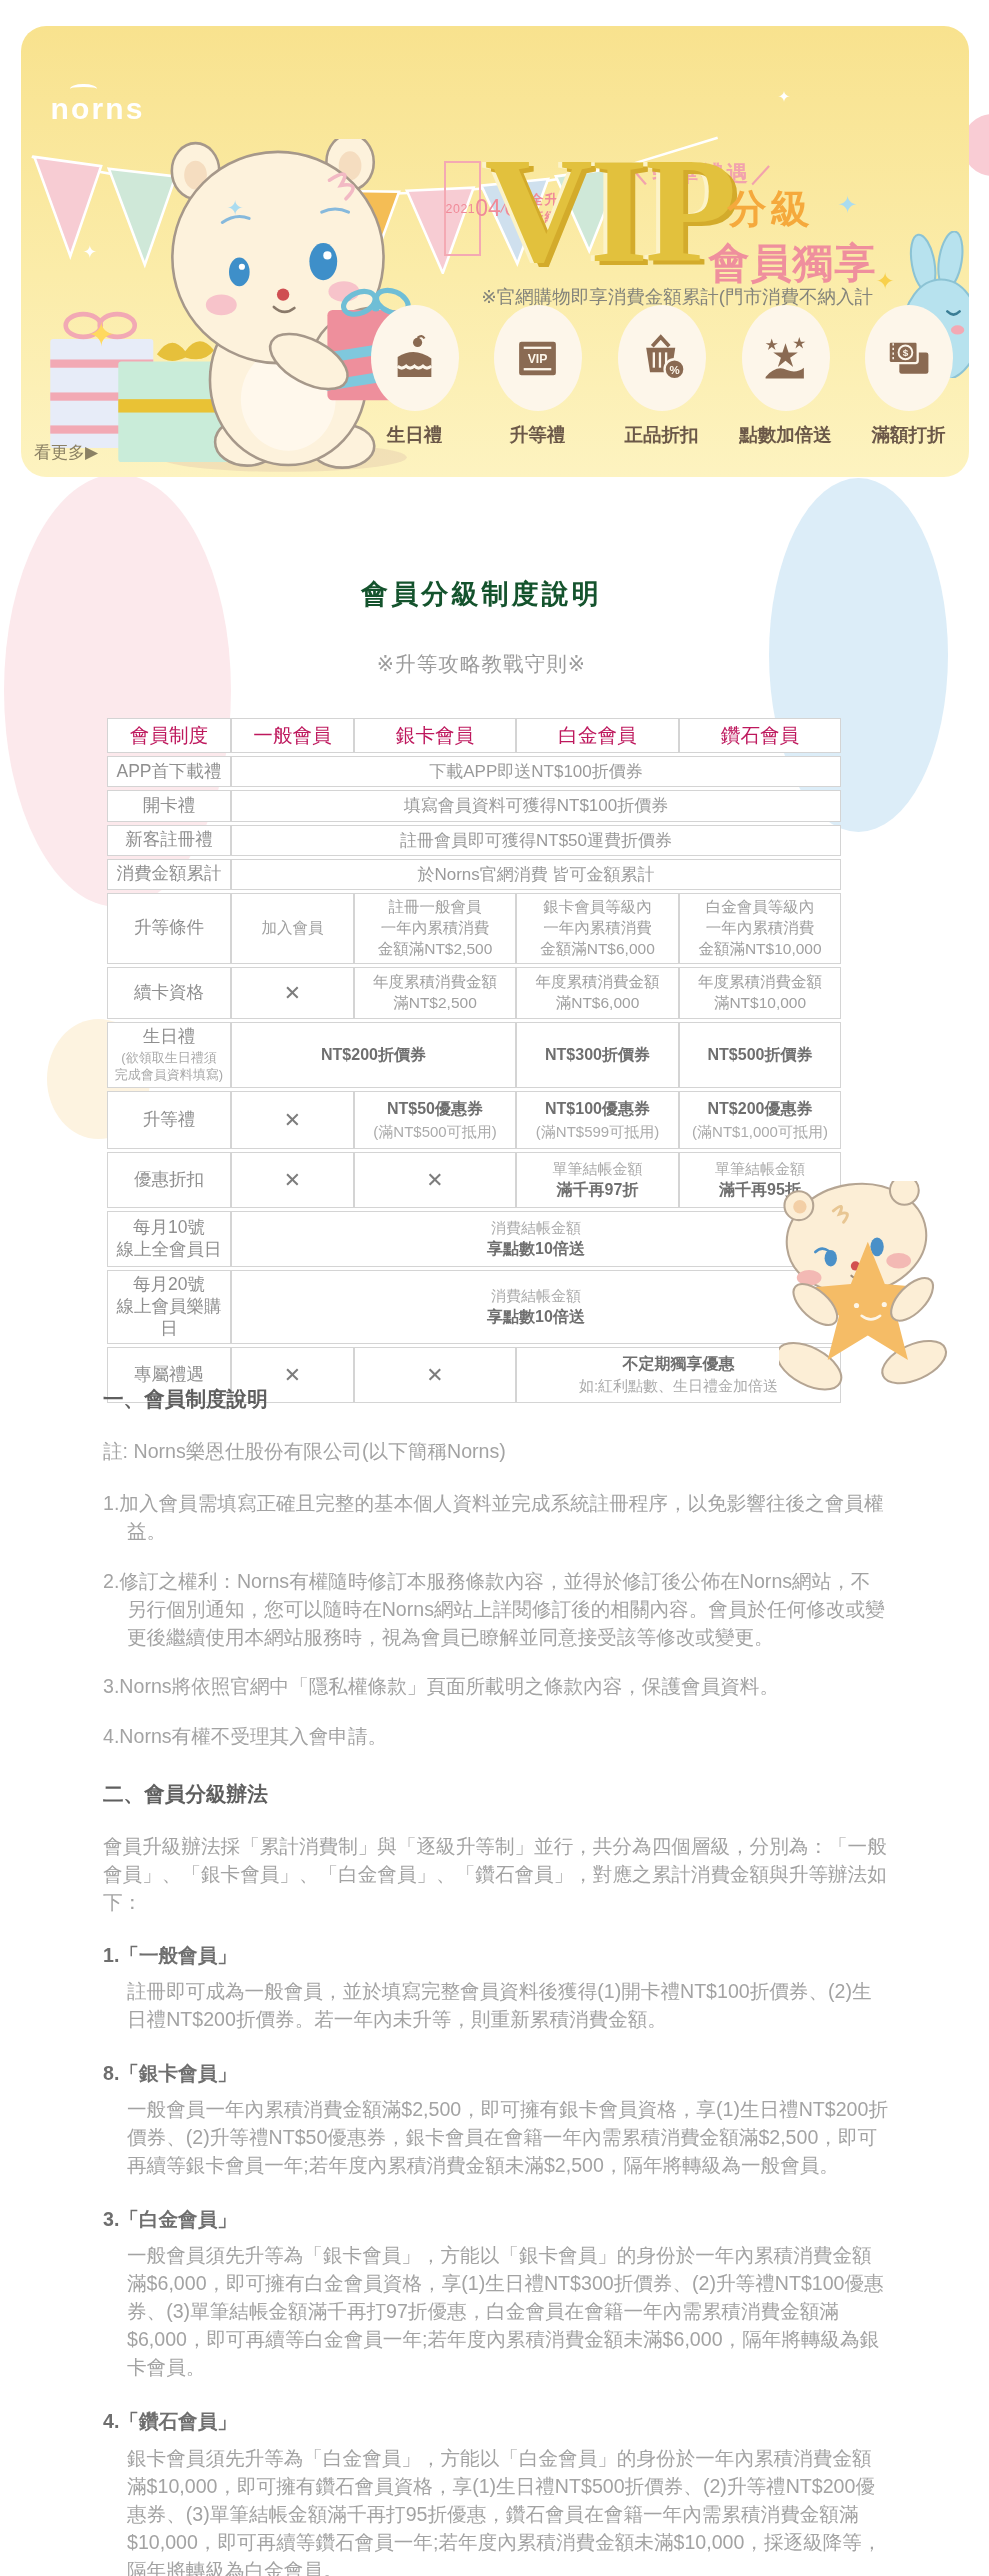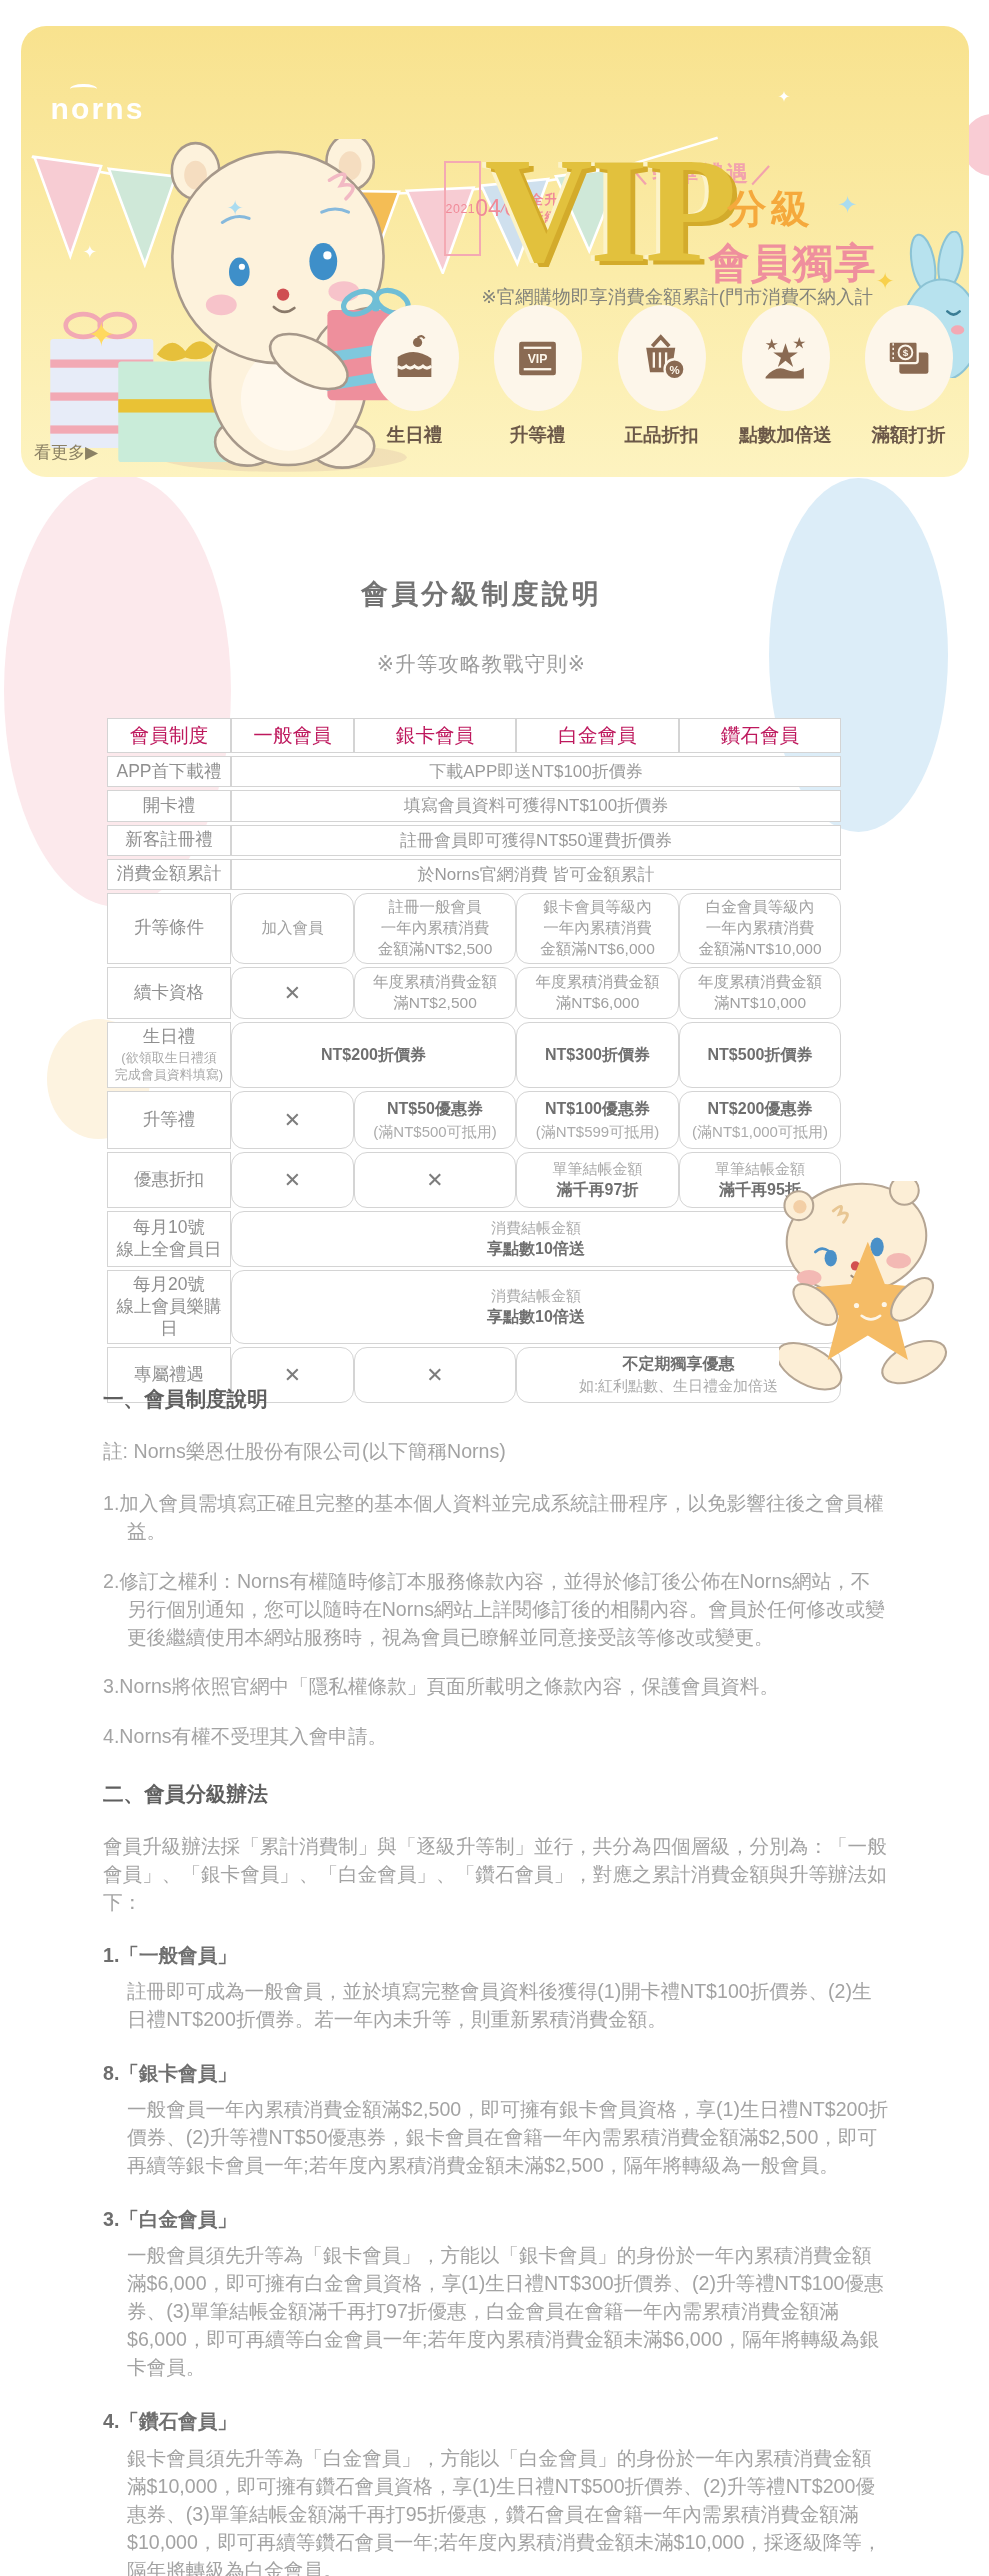--- a/index.html
+++ b/index.html
@@ -43,33 +43,33 @@
   .benefit { position:absolute; top:279px; width:88px; text-align:center; }
   .benefit-circle { width:88px; height:106px; border-radius:50%; background:#fdf6ea;
                     display:flex; align-items:center; justify-content:center; }
   .benefit-label { position:absolute; top:117px; left:50%; transform:translateX(-50%);
                    white-space:nowrap; font-size:18.5px; font-weight:bold; color:#6b5848; }
   .see-more { position:absolute; left:13.4px; top:415px; font-size:17px; color:#8b8164; cursor:pointer; }
   .sparkle { position:absolute; z-index:3; }
 
   
   .page-title { position:absolute; left:0; top:576px; width:963px; text-align:center;
-                font-size:27px; font-weight:bold; color:#737373; letter-spacing:3.1px; z-index:2; }
+                font-size:27px; font-weight:bold; color:#14532d; letter-spacing:3.1px; z-index:2; }
   .page-subtitle { position:absolute; left:0; top:650px; width:963px; text-align:center;
                    font-size:20.6px; color:#9c9c9c; letter-spacing:1px; z-index:2; }
 
   
   .tier-table { position:absolute; left:107px; top:715px; width:733px; z-index:2;
                 border-collapse:separate; border-spacing:0 3.6px; table-layout:fixed; }
   .tier-table th, .tier-table td { border:1px solid #d4d4d4; background:#fff; text-align:center;
                 vertical-align:middle; padding:3.1px 4.1px; }
   .tier-table th { height:28px; font-size:19.6px; font-weight:normal; color:#be185d; }
   td.lbl { font-size:17.5px; color:#8f8f8f; white-space:pre-line; line-height:1.25; }
   .lbl-sub { display:block; font-size:13px; color:#a8a8a8; white-space:pre-line; line-height:1.3; margin-top:2.1px; }
-  td.val { font-size:15.5px; color:#a0a0a0; white-space:pre-line; line-height:1.35;border-radius:13px; }
+  td.val { font-size:15.5px; color:#a0a0a0; white-space:pre-line; line-height:1.35; }
   td.val .s { display:block; color:#6f6f6f; font-weight:bold; font-size:16px; line-height:1.4; }
   td.val .l { display:block; color:#ababab; font-size:15px; line-height:1.4; }
   td.val .x { display:block; color:#7d7d7d; font-weight:bold; font-size:20.6px; }
   td.mid { font-size:17px; color:#9a9a9a; }
   tr.r-s  td { height:31px; }
   tr.r-cond td { height:63px; }
   tr.r-renew td { height:52px; }
   tr.r-bday td { height:63px; }
   tr.r-upg td { height:58px; }
   tr.r-disc td, tr.r-m td { height:56px; }

